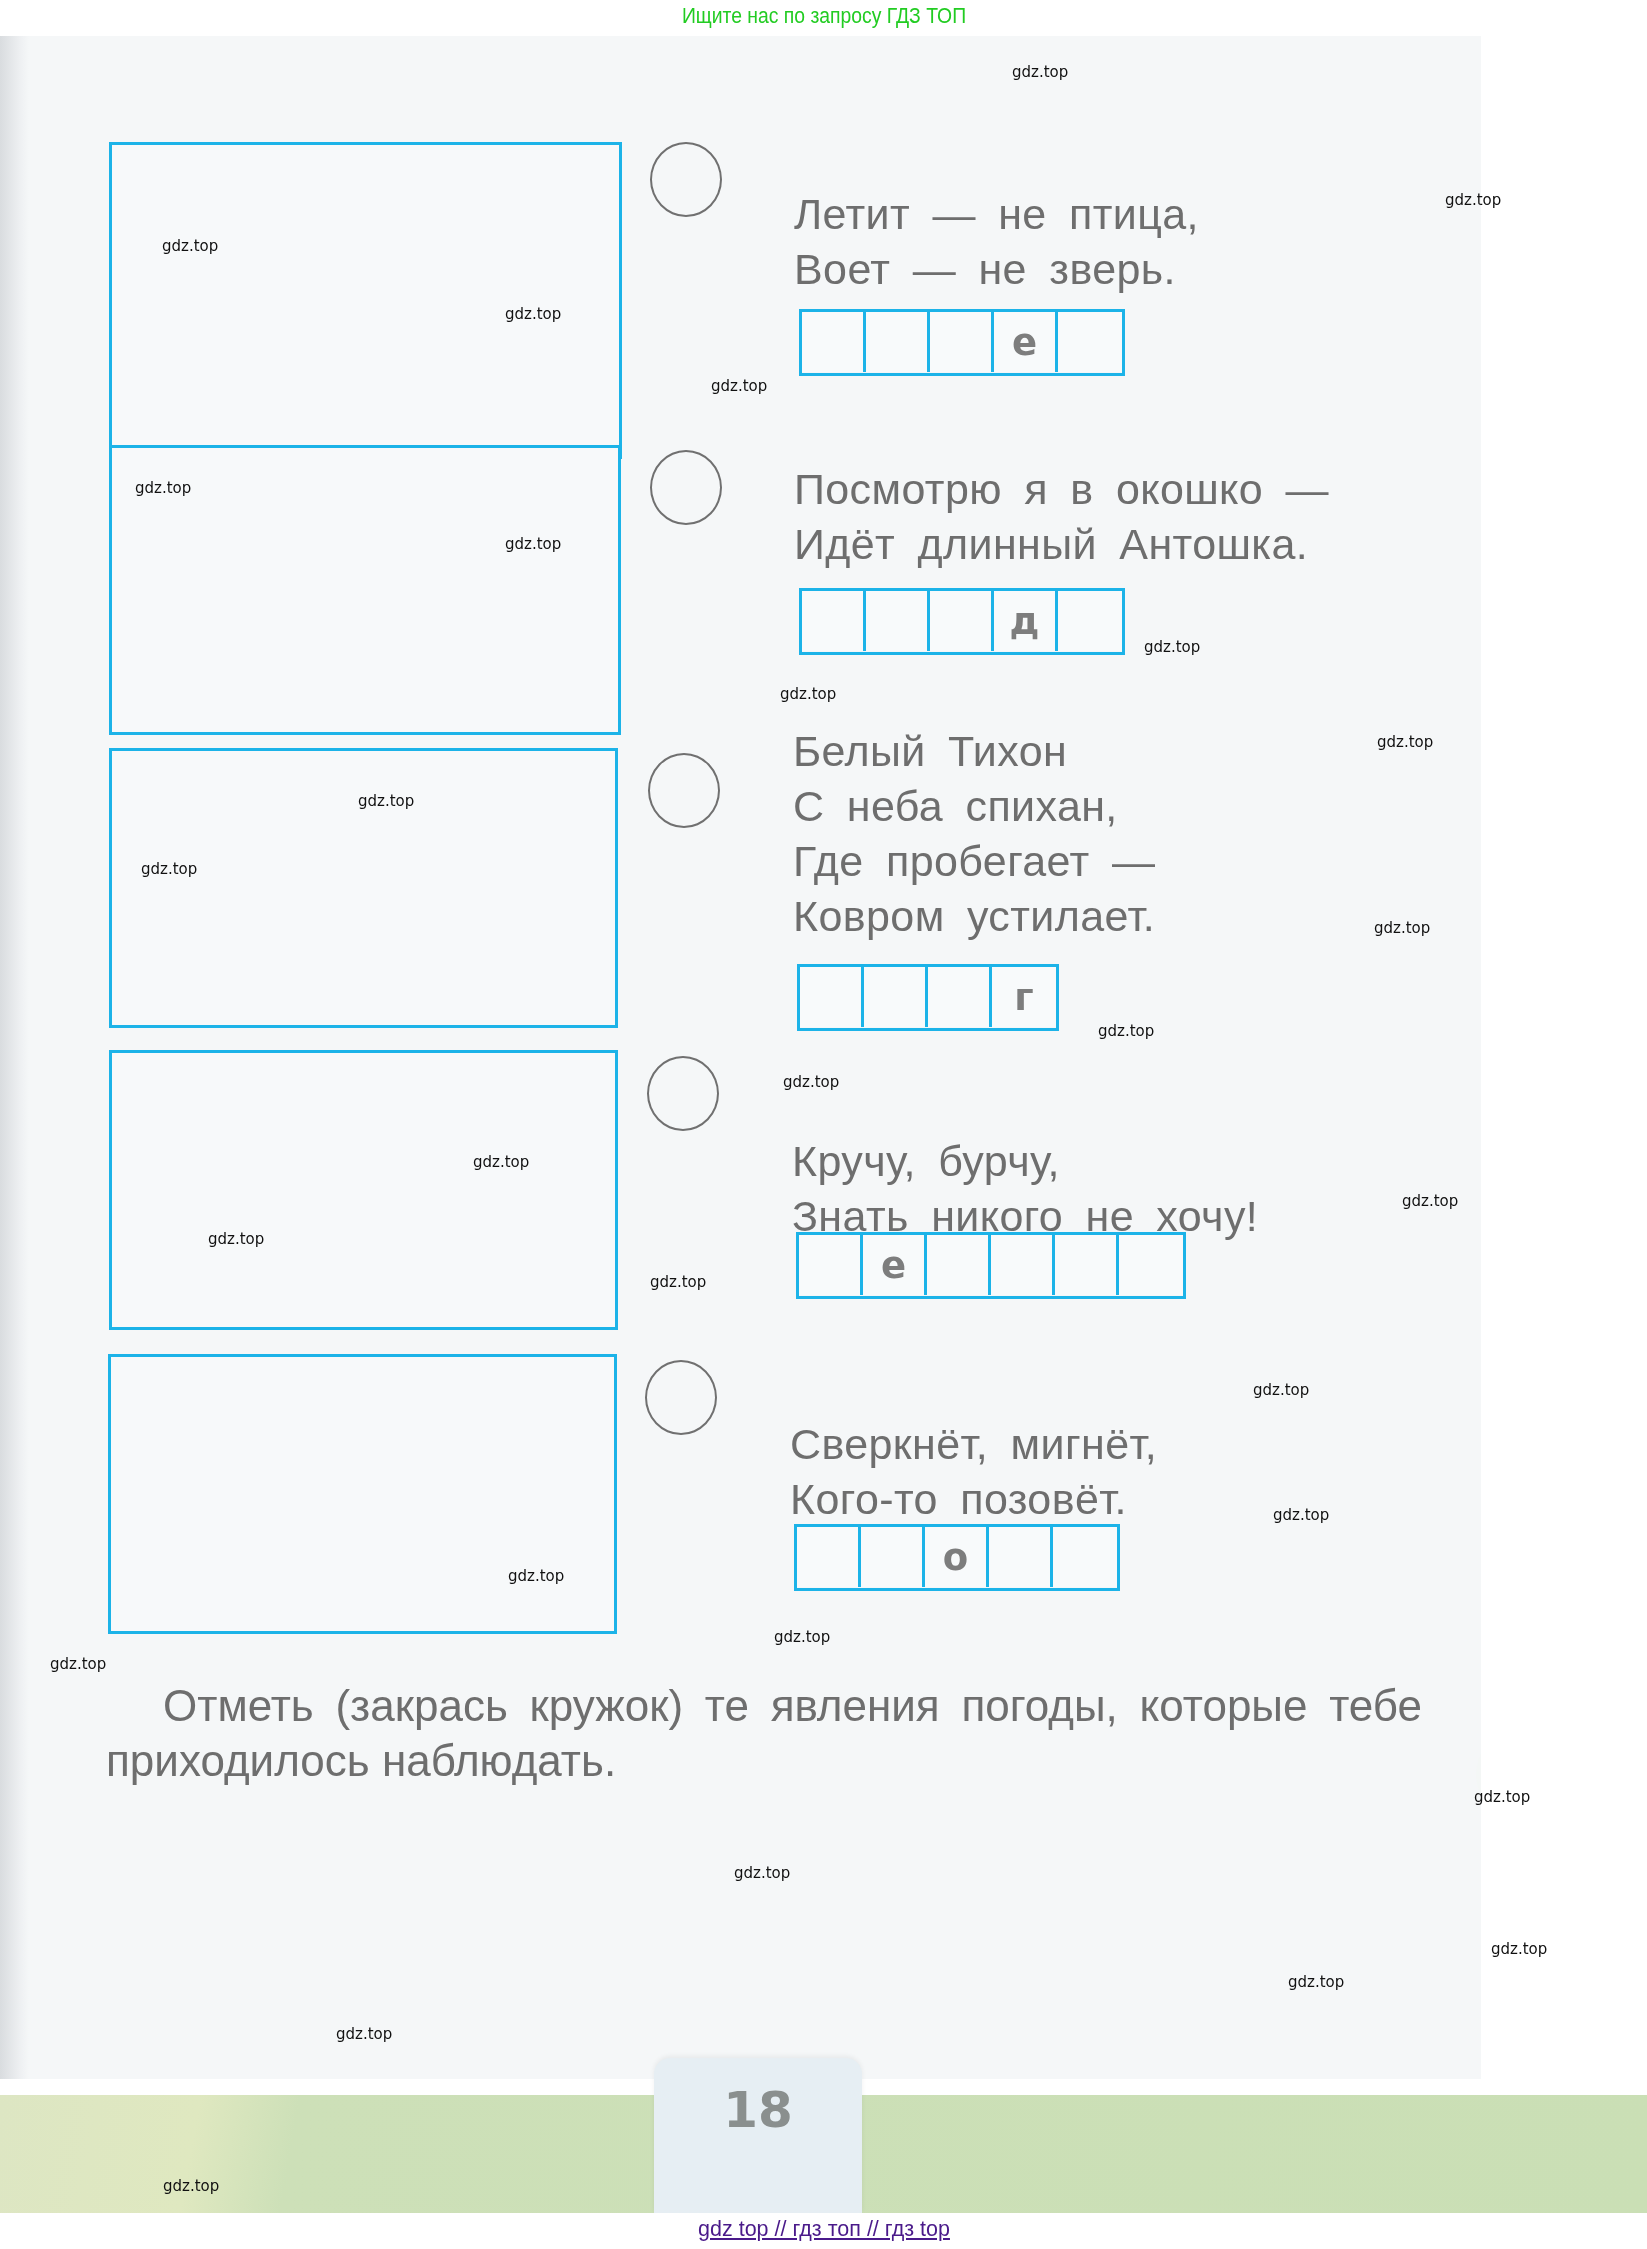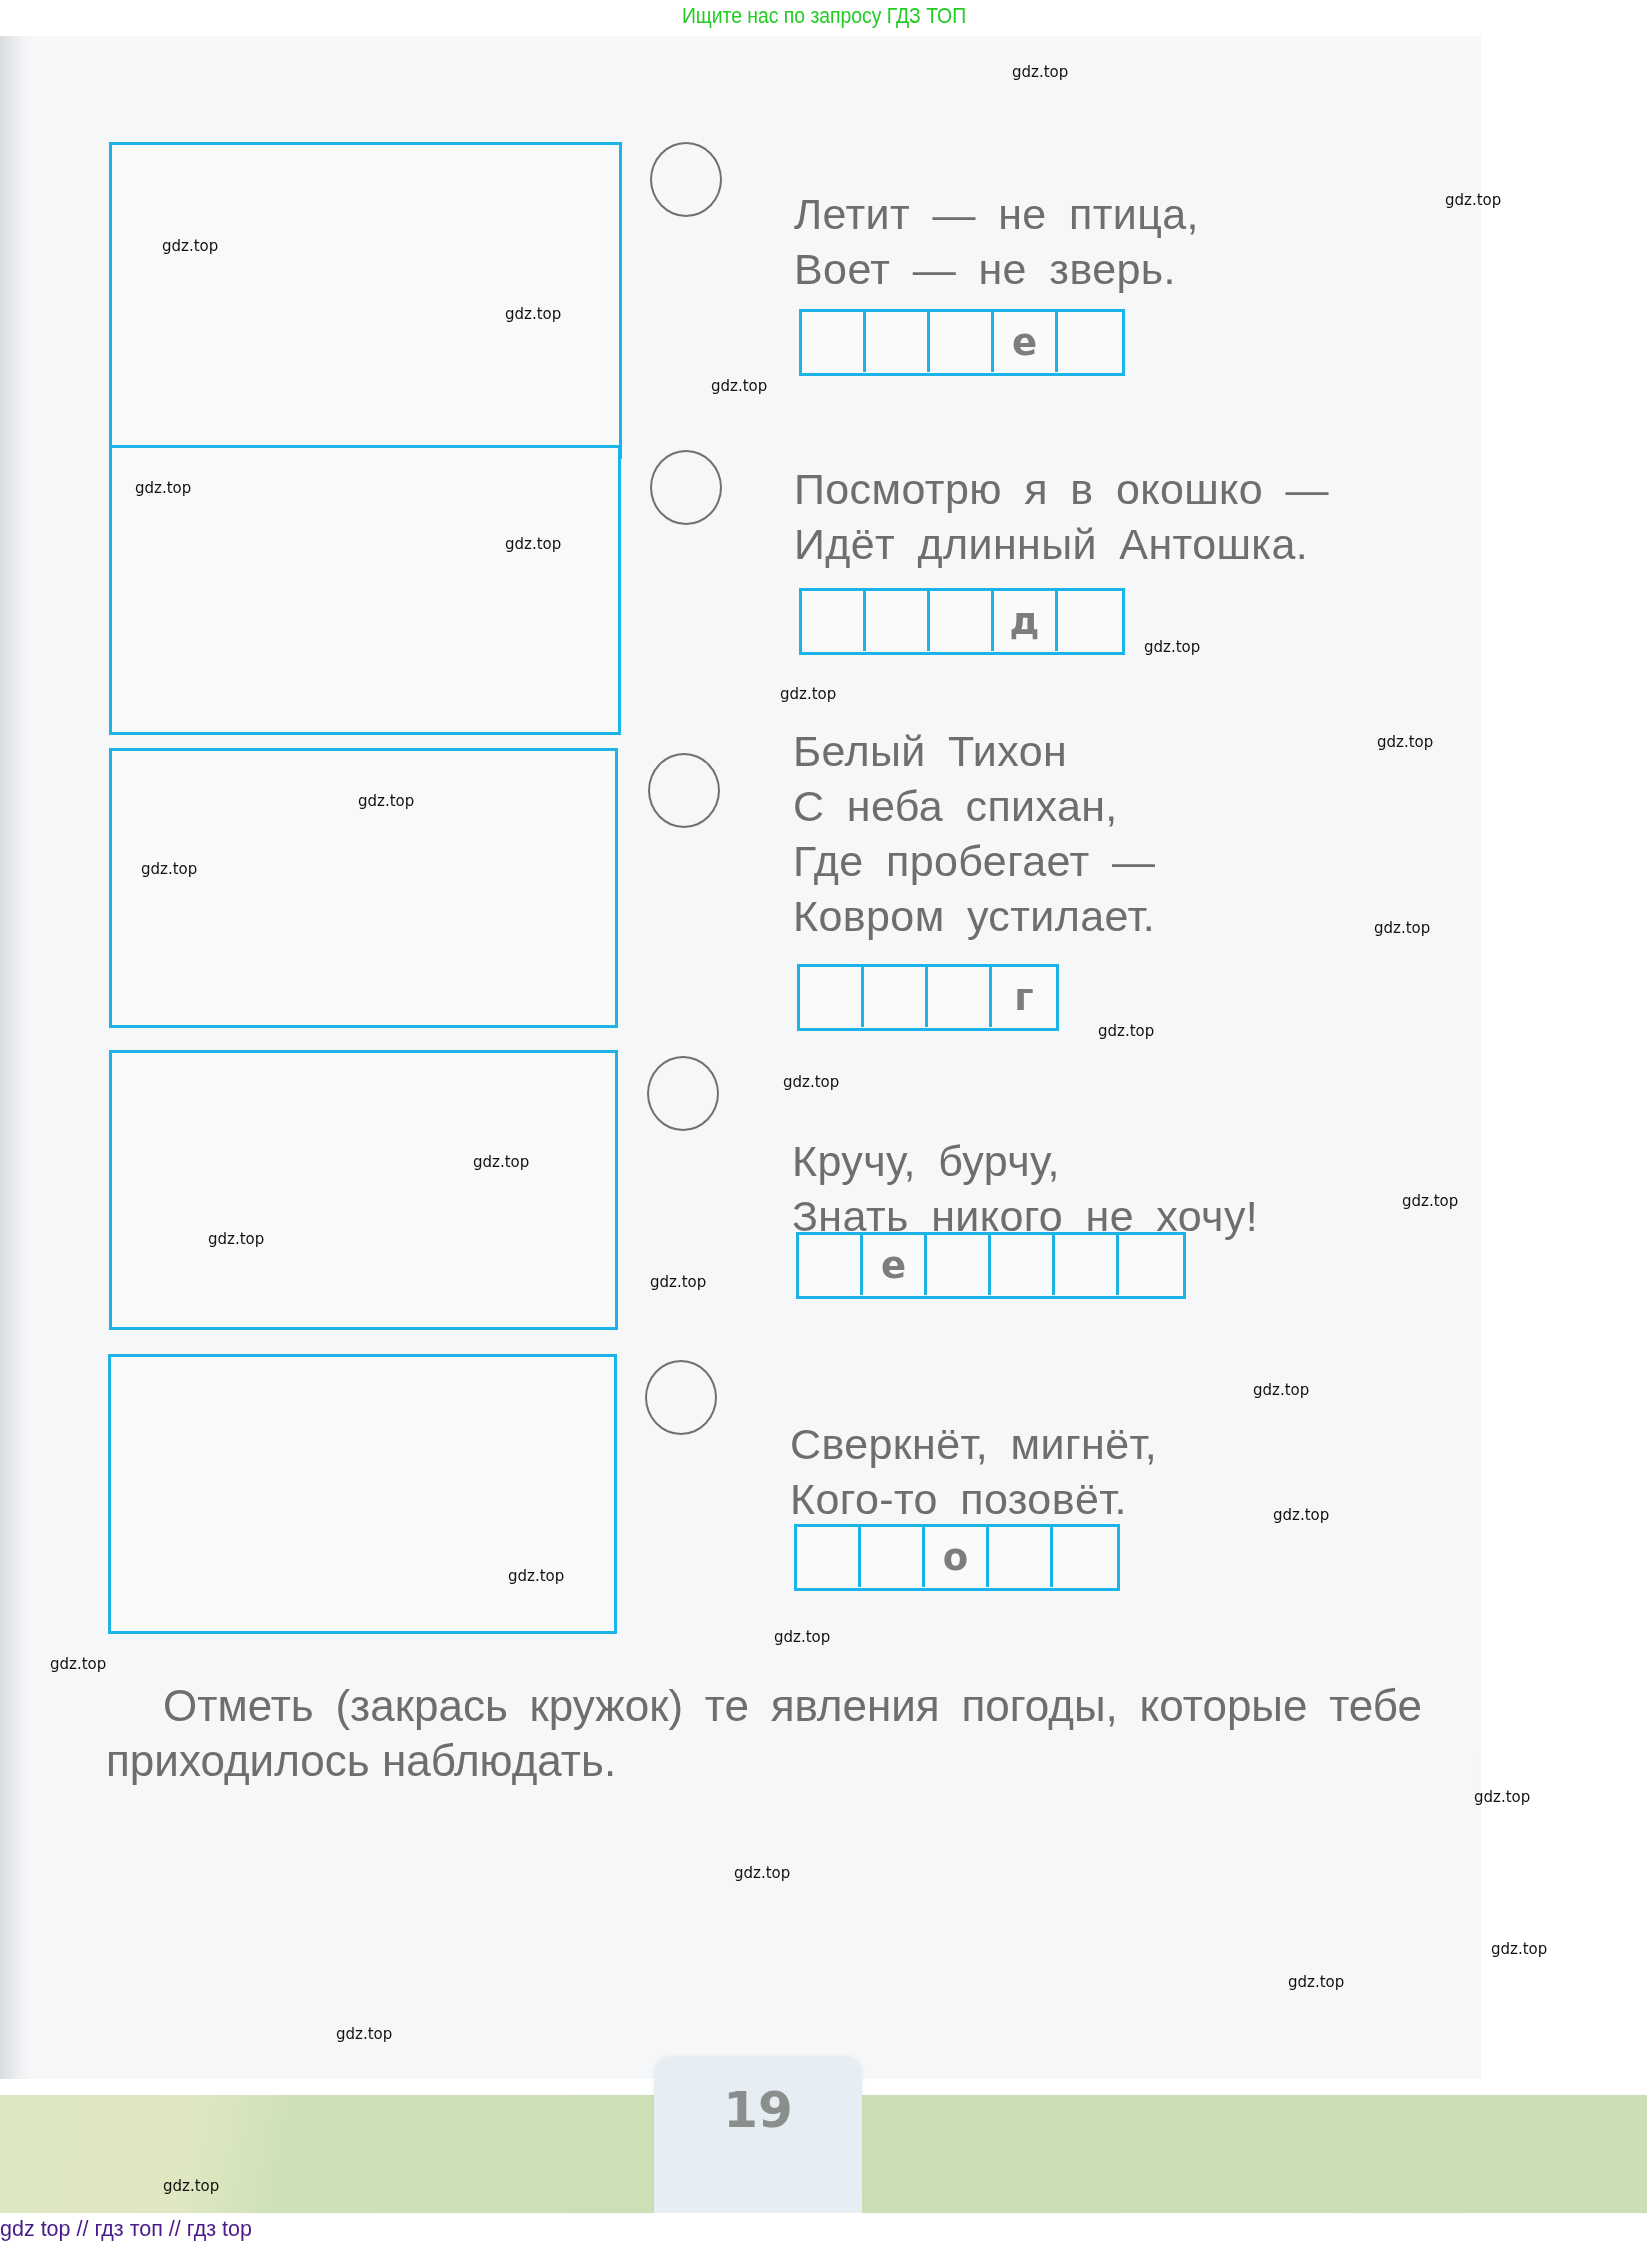--- a/index.html
+++ b/index.html
@@ -34,21 +34,21 @@
     position:absolute; left:654px; top:2058px; width:208px; height:155px;
     background:#e6eef3; border-radius:16px 16px 0 0;
     box-shadow:0 -1.4px 5.7px rgba(0,0,0,0.06);
   }
   .page-number {
     position:absolute; left:0; top:23px; width:100%; text-align:center;
     font-family:"DejaVu Sans", sans-serif; font-weight:bold; font-size:50px; color:#8a8f8e;
   }
   .footer-bar {
     position:absolute; left:0; top:2213px; width:1648px; height:37px; background:#ffffff;
-    text-align:left; font-size:21.5px; line-height:33px; color:#4a1a8a;
+    text-align:center; font-size:21.5px; line-height:33px; color:#4a1a8a;text-decoration:underline;
   }
   .frame {
     position:absolute; border:3.6px solid #1cb3e8; background:#f7f9fa; box-sizing:border-box;
   }
   .circle {
     position:absolute; width:72px; height:75px; border:2.9px solid #707070; border-radius:50%;
     box-sizing:border-box; background:transparent;
   }
   .riddle {
     position:absolute; font-family:"Liberation Sans", sans-serif; font-size:43px;
@@ -185,21 +185,21 @@
     <div class="clip-inner">
       <svg width="50" height="50" viewBox="0 0 70 70">
         <path d="M22 52 L46 18 Q52 10 58 16 Q63 22 57 30 L35 60 Q30 66 24 62 Q19 58 24 51 L42 26" stroke="#f4eef6" stroke-width="5" fill="none" stroke-linecap="round"></path>
       </svg>
     </div>
   </div>
 </div>
 
 <div class="bottom-band"></div>
 <div class="page-tab">
-  <div class="page-number">19</div>
+  <div class="page-number">18</div>
 </div>
 
 <div class="footer-bar">gdz top  //  гдз топ  //  гдз top</div>
 
 <div id="watermarks">
     <span class="watermark" style="left: 1012px; top: 63px;">gdz.top</span>
     <span class="watermark" style="left: 1445px; top: 191px;">gdz.top</span>
     <span class="watermark" style="left: 162px; top: 237px;">gdz.top</span>
     <span class="watermark" style="left: 505px; top: 305px;">gdz.top</span>
     <span class="watermark" style="left: 711px; top: 377px;">gdz.top</span>

